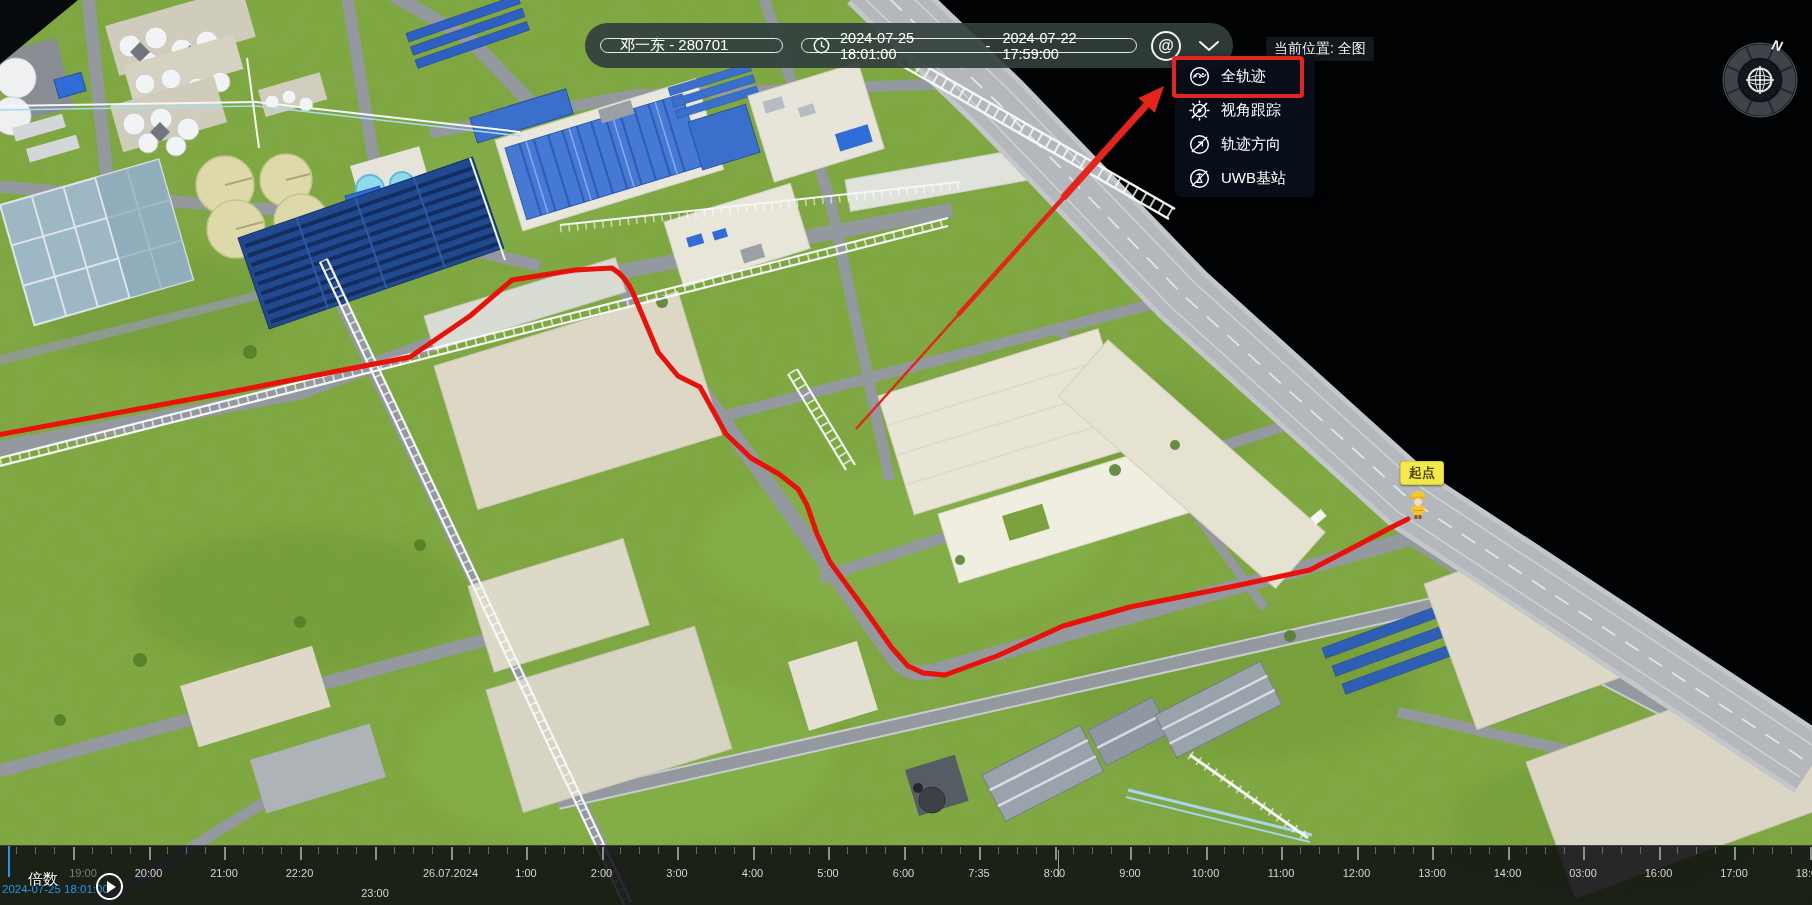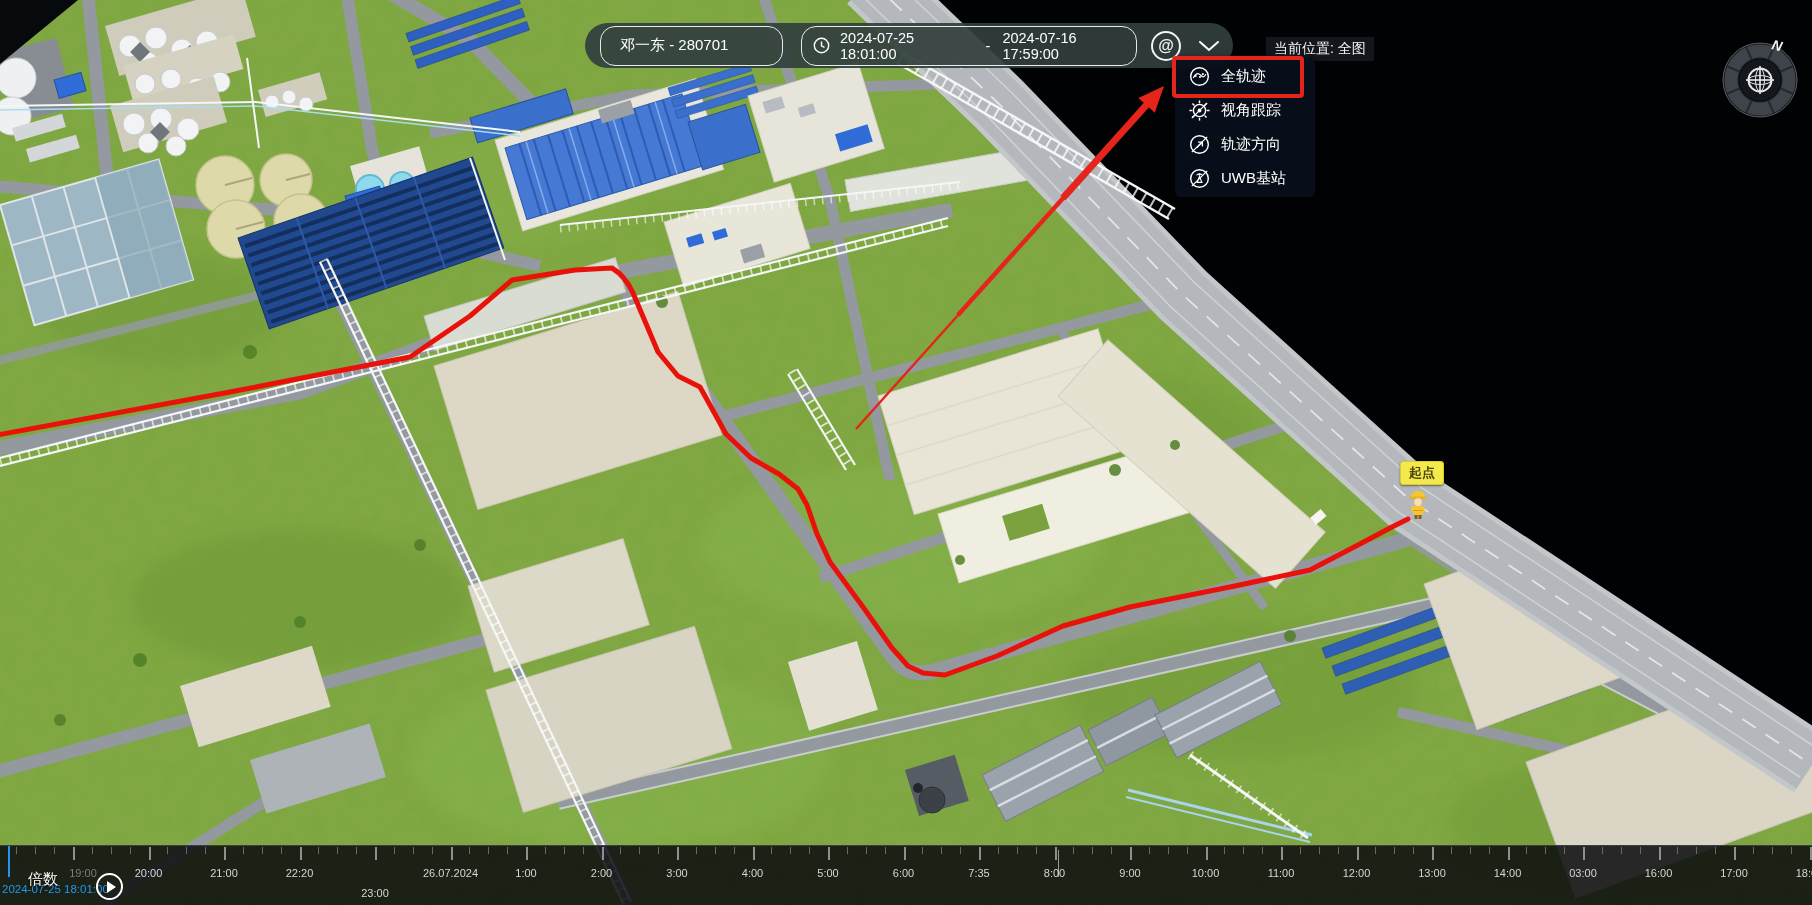--- a/index.html
+++ b/index.html
@@ -3,21 +3,21 @@
 <meta charset="utf-8">
 <style>
   html,body{margin:0;padding:0;background:#000;}
   #app{position:relative;width:1812px;height:905px;overflow:hidden;
        font-family:"Liberation Sans","DejaVu Sans",sans-serif;color:#fff;}
   #map3d{position:absolute;left:0;top:0;z-index:0;}
 
   
   .toolbar{position:absolute;left:585px;top:23px;width:648px;height:45px;z-index:20;
            background:rgba(50,63,61,0.92);border-radius:23px;display:flex;align-items:center;}
-  .pill{height:40px;border:1.5px solid rgba(240,244,242,0.95);border-radius:15px;
+  .pill{height:15px;border:1.5px solid rgba(240,244,242,0.95);border-radius:15px;
         display:flex;align-items:center;color:#fff;font-size:15px;box-sizing:border-box;}
   .pill.person{margin-left:15px;width:183px;padding-left:19px;}
   .pill.time{margin-left:18px;width:336px;padding-left:11px;font-size:14.5px;}
   .pill.time .sep{margin:0 12px;}
   .pill.time .clock{margin-right:10px;display:flex;}
   .locate-btn{margin-left:14px;width:30px;height:30px;border:2px solid #f2f4f3;border-radius:50%;
         display:flex;align-items:center;justify-content:center;font-size:16px;font-weight:bold;color:#f2f4f3;box-sizing:border-box;}
   .chev{margin-left:17px;display:flex;}
 
   .cur-loc{position:absolute;left:1266px;top:37px;z-index:20;background:rgba(22,26,32,0.88);
@@ -385,21 +385,21 @@
     </div>
     <div class="pill time">
       <span class="clock">
         <svg width="17" height="17" viewBox="0 0 17 17" fill="none" stroke="#fff" stroke-width="1.4">
           <circle cx="8.5" cy="8.5" r="7.2"></circle>
             <path d="M8.5,4.5 V8.8 L11.5,10.3"></path>
         </svg>
       </span>
       <span>2024-07-25 18:01:00</span>
       <span class="sep">-</span>
-      <span>2024-07-16 17:59:00</span>
+      <span>2024-07-22 17:59:00</span>
     </div>
     <div class="locate-btn">
       <span>@</span>
     </div>
     <span class="chev">
       <svg width="22" height="12" viewBox="0 0 22 12" fill="none" stroke="#fff" stroke-width="2" stroke-linecap="round">
         <polyline points="2,2 11,10 20,2"></polyline>
       </svg>
     </span>
   </div>

